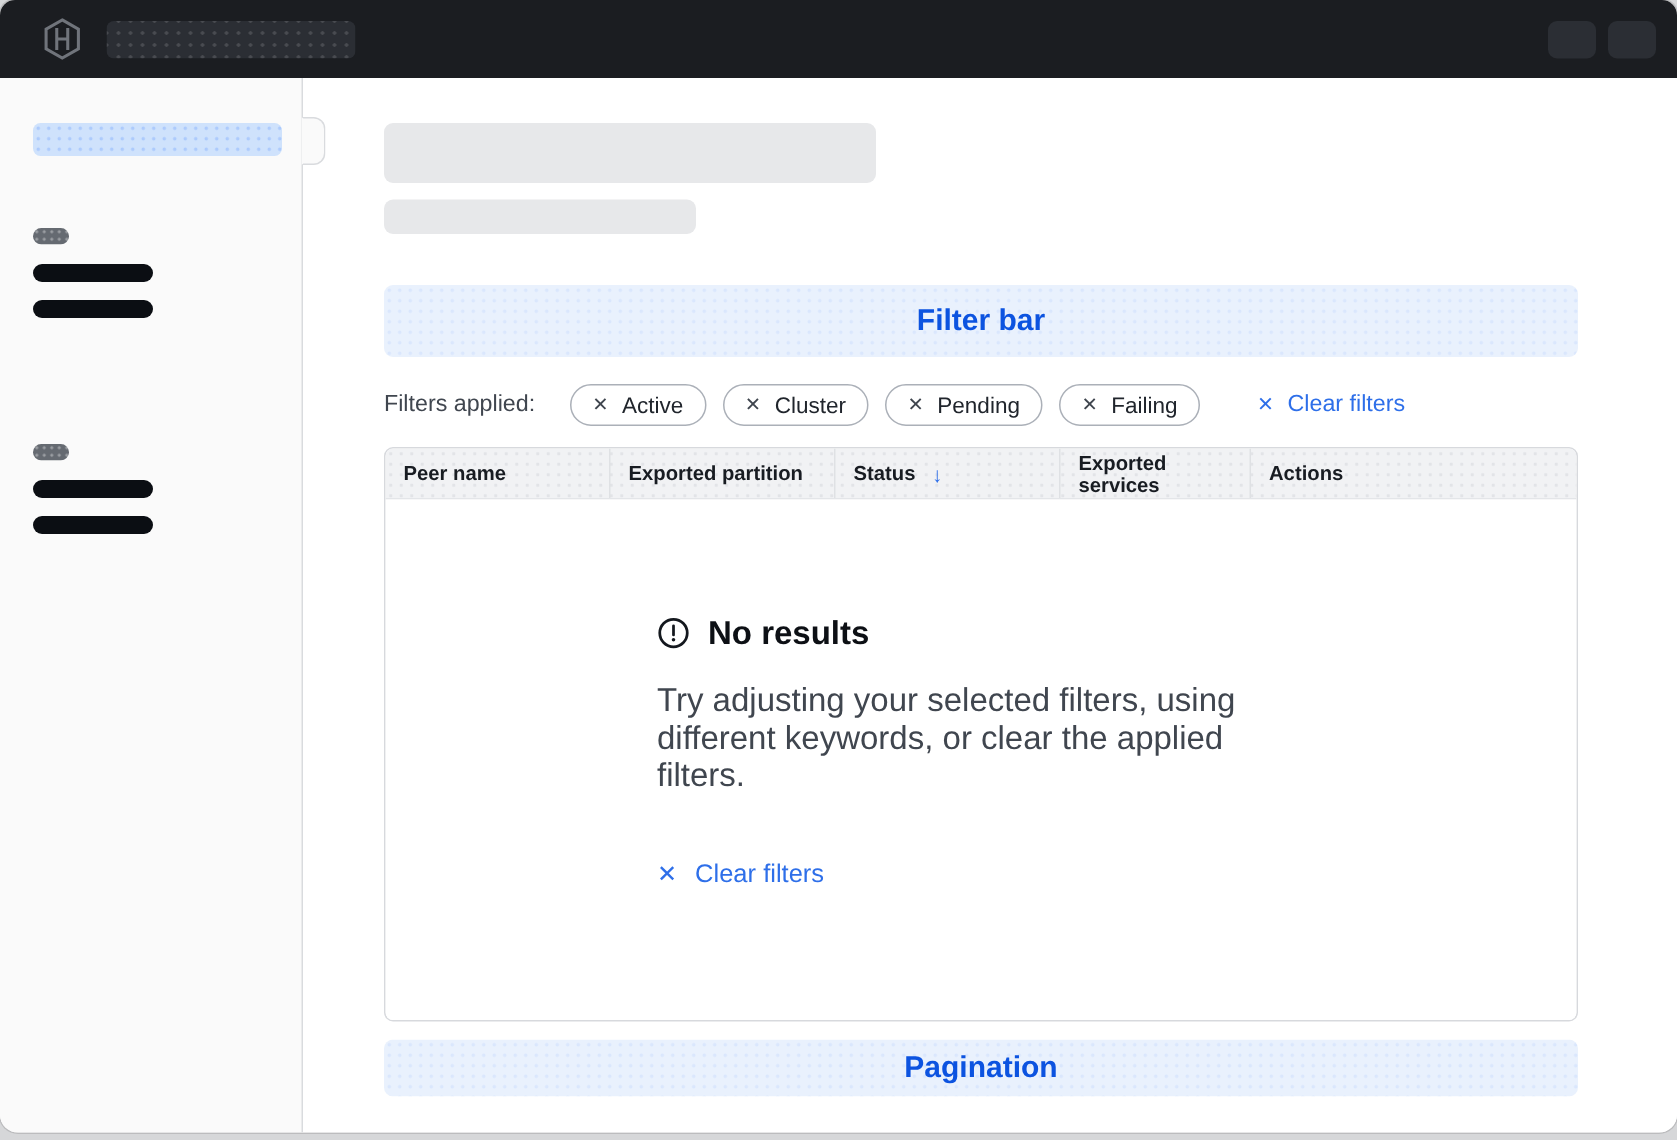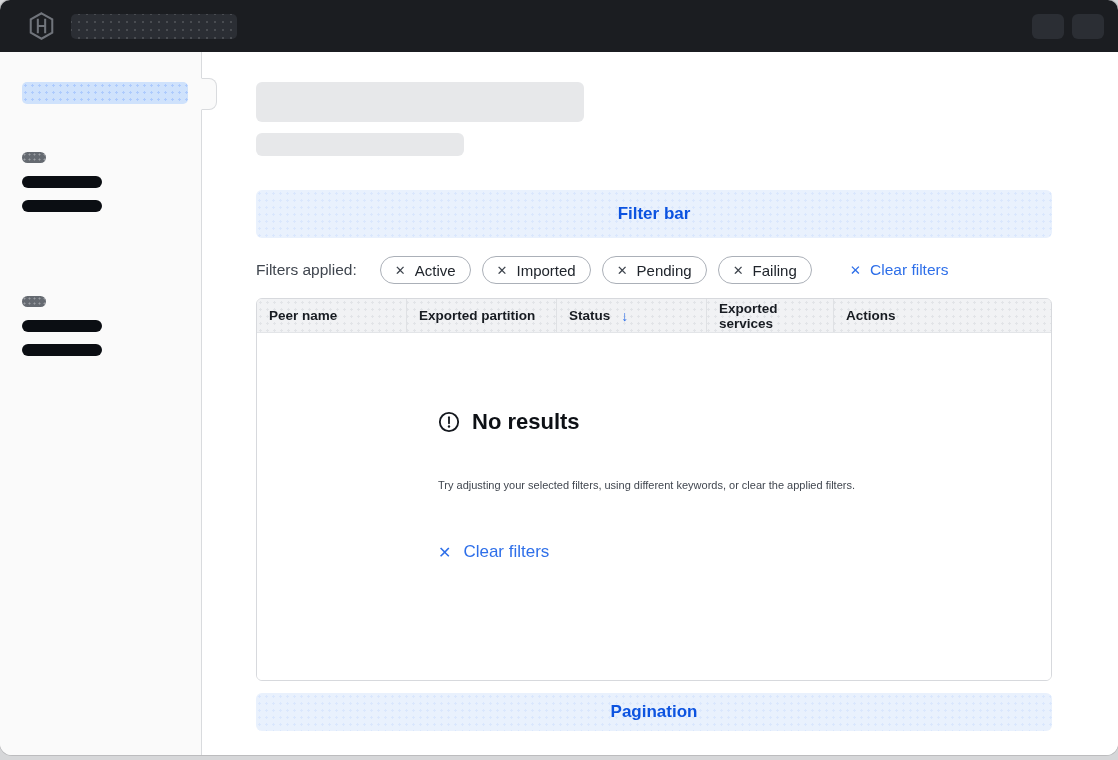--- a/index.html
+++ b/index.html
@@ -70,21 +70,21 @@
   .main { flex:1; background:#ffffff; padding:30px 66px 0 54px; position:relative; }
   .title-skel { width:328px; height:40px; background:#e7e8ea; }
   .subtitle-skel { width:208px; height:23px; background:#e7e8ea; margin-top:11px; }
 
   .slot {
     margin-top:34px; height:48px; background:#e9f1fd; border-radius:6px;
     display:flex; align-items:center; justify-content:center;
     background-image:radial-gradient(rgba(16,96,255,0.07) 1px, transparent 1.4px);
     background-size:7px 7px;
   }
-  .slot-label { color:#0c53e0; font-size:17px; font-weight:700; }
+  .slot-label { color:#0c53e0; font-size:20px; font-weight:700; }
 
   
   .filters-row {
     margin-top:18px; height:28px; display:flex; align-items:center;
   }
   .filters-label { font-size:15.5px; color:#40464f; margin-right:23px; }
   .pill {
     display:flex; align-items:center; height:28px; padding:0 14px;
     border:1px solid #abb0b8; border-radius:14px; background:#fff;
     margin-right:11px; cursor:default;
@@ -117,22 +117,22 @@
   .th:nth-child(1){ width:149px; } .th:nth-child(2){ width:150px; }
   .th:nth-child(3){ width:150px; } .th:nth-child(4){ width:127px; }
   .th:nth-child(5){ width:135px; } .th:nth-child(6){ flex:1; }
   .sort-arrow { color:#2e6fe9; font-size:14px; font-weight:700; margin-left:11px; }
 
   .tbody { flex:1; background:#fff; }
   .empty { padding:76px 0 0 181px; }
   .empty-head { display:flex; align-items:center; }
   .empty-title { font-size:22px; font-weight:700; color:#0d1015; margin-left:12px; }
   .empty-desc {
-    margin-top:38px; width:424px;
-    font-size:11px; line-height:25px; color:#40464f;
+    margin-top:19px; width:424px;
+    font-size:22px; line-height:25px; color:#40464f;
   }
   .empty-clear {
     margin-top:44px; display:flex; align-items:center;
     color:#2e6fe9; font-size:17px; font-weight:500;
   }
   .empty-clear .x { font-size:16px; font-weight:600; margin-right:12px; }
 
   .pagination-slot { margin-top:12px; height:38px; }
 
   a { text-decoration:none; cursor:pointer; }
@@ -181,21 +181,21 @@
 
       <div class="filters-row">
         <span class="filters-label">Filters applied:</span>
 
         <span class="pill">
           <span class="x">✕</span>
           <span class="pill-text">Active</span>
         </span>
         <span class="pill">
           <span class="x">✕</span>
-          <span class="pill-text">Imported</span>
+          <span class="pill-text">Cluster</span>
         </span>
         <span class="pill">
           <span class="x">✕</span>
           <span class="pill-text">Pending</span>
         </span>
         <span class="pill">
           <span class="x">✕</span>
           <span class="pill-text">Failing</span>
         </span>
 

